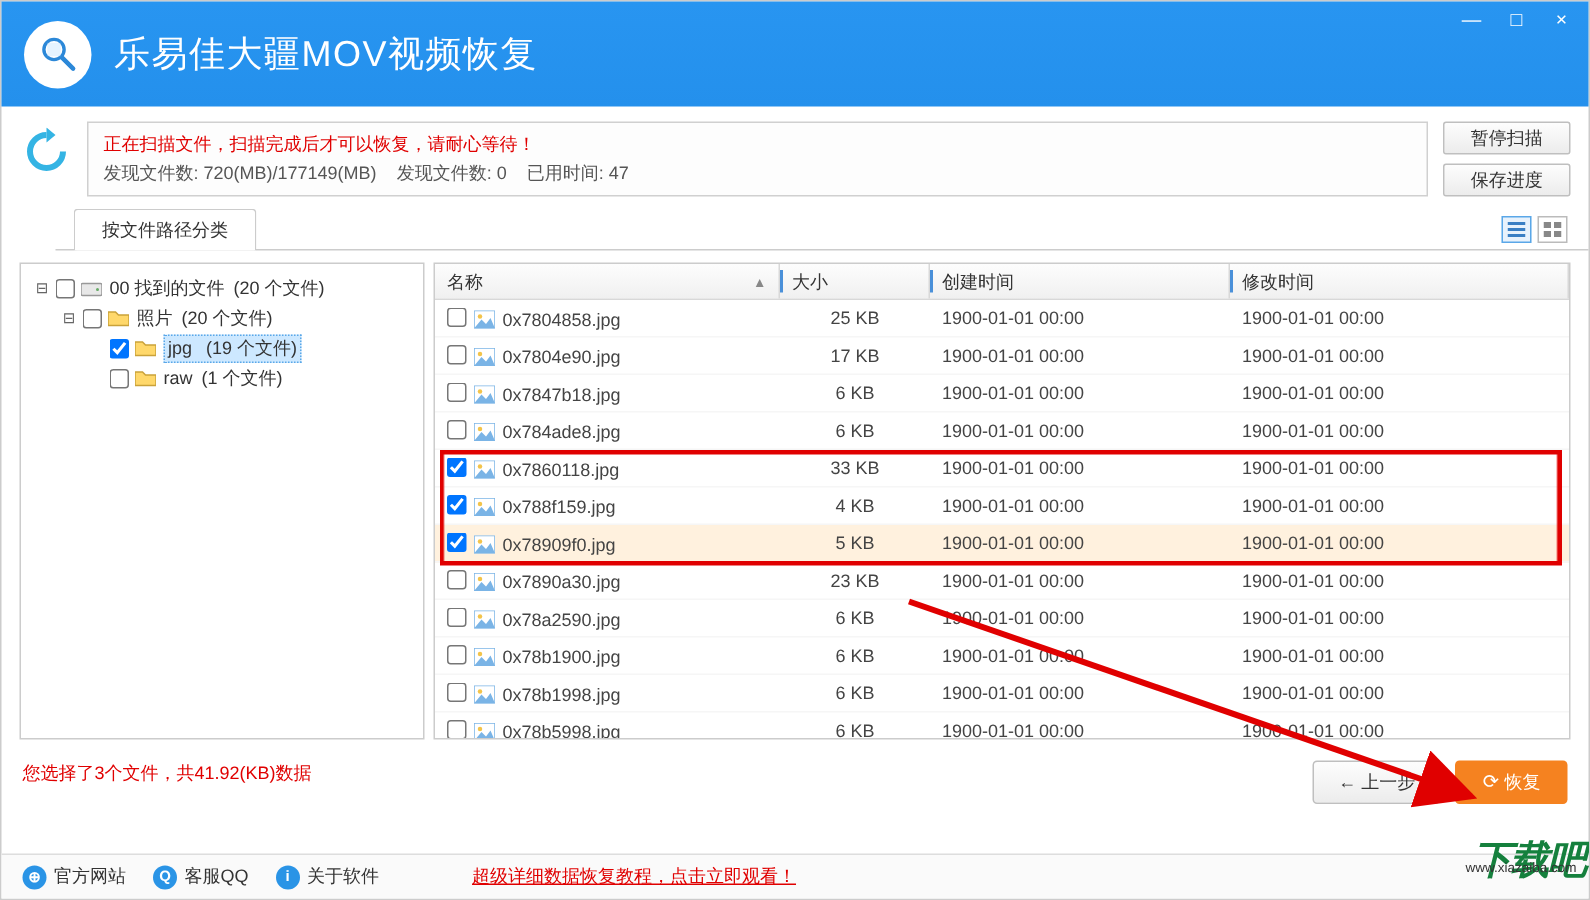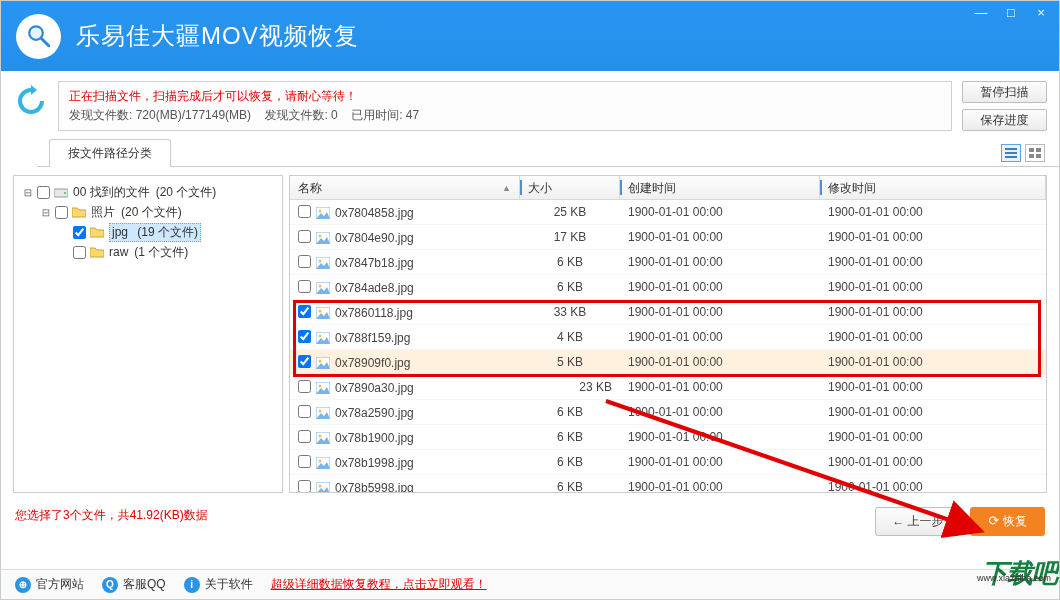--- a/index.html
+++ b/index.html
@@ -61,21 +61,21 @@
 .action-row { display: flex; align-items: flex-start; padding: 10px 14px 8px; border-top: 0; }
 .selection-info { color: #e00000; }
 .action-row .spacer { flex: 1; }
 .btn-prev { border: 1px solid #bfbfbf; background: linear-gradient(#fdfdfd,#ececec); padding: 5px 16px; border-radius: 3px; cursor: pointer; color: #333; margin-right: 10px; }
 .btn-recover { background: #f58220; color: #fff; border: none; padding: 6px 18px; border-radius: 3px; cursor: pointer; font-size: 13px; }
 
 
 .footer { position: absolute; bottom: 0; left: 0; right: 0; height: 30px; border-top: 1px solid #ddd; background: #fafafa; display: flex; align-items: center; padding: 0 14px; gap: 18px; }
 .ft-link { display: flex; align-items: center; gap: 5px; color: #333; cursor: pointer; }
 .ft-ico { width: 16px; height: 16px; border-radius: 50%; display: flex; align-items: center; justify-content: center; color: #fff; font-size: 10px; font-weight: bold; }
-.ft-tutorial { color: #e00000; text-decoration: underline; cursor: pointer; }
+.ft-tutorial { color: #e00000; text-decoration: underline; cursor: pointer; margin-left: 44px; }
 
 
 .watermark { position: absolute; right: 2px; bottom: 8px; font-size: 26px; font-weight: bold; color: #15803d; font-style: italic; letter-spacing: -1px; pointer-events: none; }
 .watermark-sub { position: absolute; right: 8px; bottom: 16px; font-size: 9px; color: #333; pointer-events: none; }
 
 
 .arrow-svg { position: absolute; pointer-events: none; }
 </style>
 </head>
 <body>
@@ -288,21 +288,21 @@
           <div class="lr-cell c-mt">1900-01-01 00:00</div>
         </div>
         <div class="list-row">
           <div class="lr-cell c-name"><input type="checkbox" class="lr-cb" style=""><span class="file-ico">
               <svg width="14" height="12">
                 <rect width="14" height="12" fill="#fff" stroke="#7ab4e6"></rect>
                 <circle cx="4" cy="4" r="1.5" fill="#f3c44a"></circle>
                 <path d="M0 12 L5 6 L8 9 L11 5 L14 12 Z" fill="#7ab4e6"></path>
               </svg>
             </span><span>0x7890a30.jpg</span></div>
-          <div class="lr-cell c-size" style="text-align:right">23 KB</div>
+          <div class="lr-cell c-size" style="text-align:center">23 KB</div>
           <div class="lr-cell c-ct">1900-01-01 00:00</div>
           <div class="lr-cell c-mt">1900-01-01 00:00</div>
         </div>
         <div class="list-row">
           <div class="lr-cell c-name"><input type="checkbox" class="lr-cb" style=""><span class="file-ico">
               <svg width="14" height="12">
                 <rect width="14" height="12" fill="#fff" stroke="#7ab4e6"></rect>
                 <circle cx="4" cy="4" r="1.5" fill="#f3c44a"></circle>
                 <path d="M0 12 L5 6 L8 9 L11 5 L14 12 Z" fill="#7ab4e6"></path>
               </svg>

